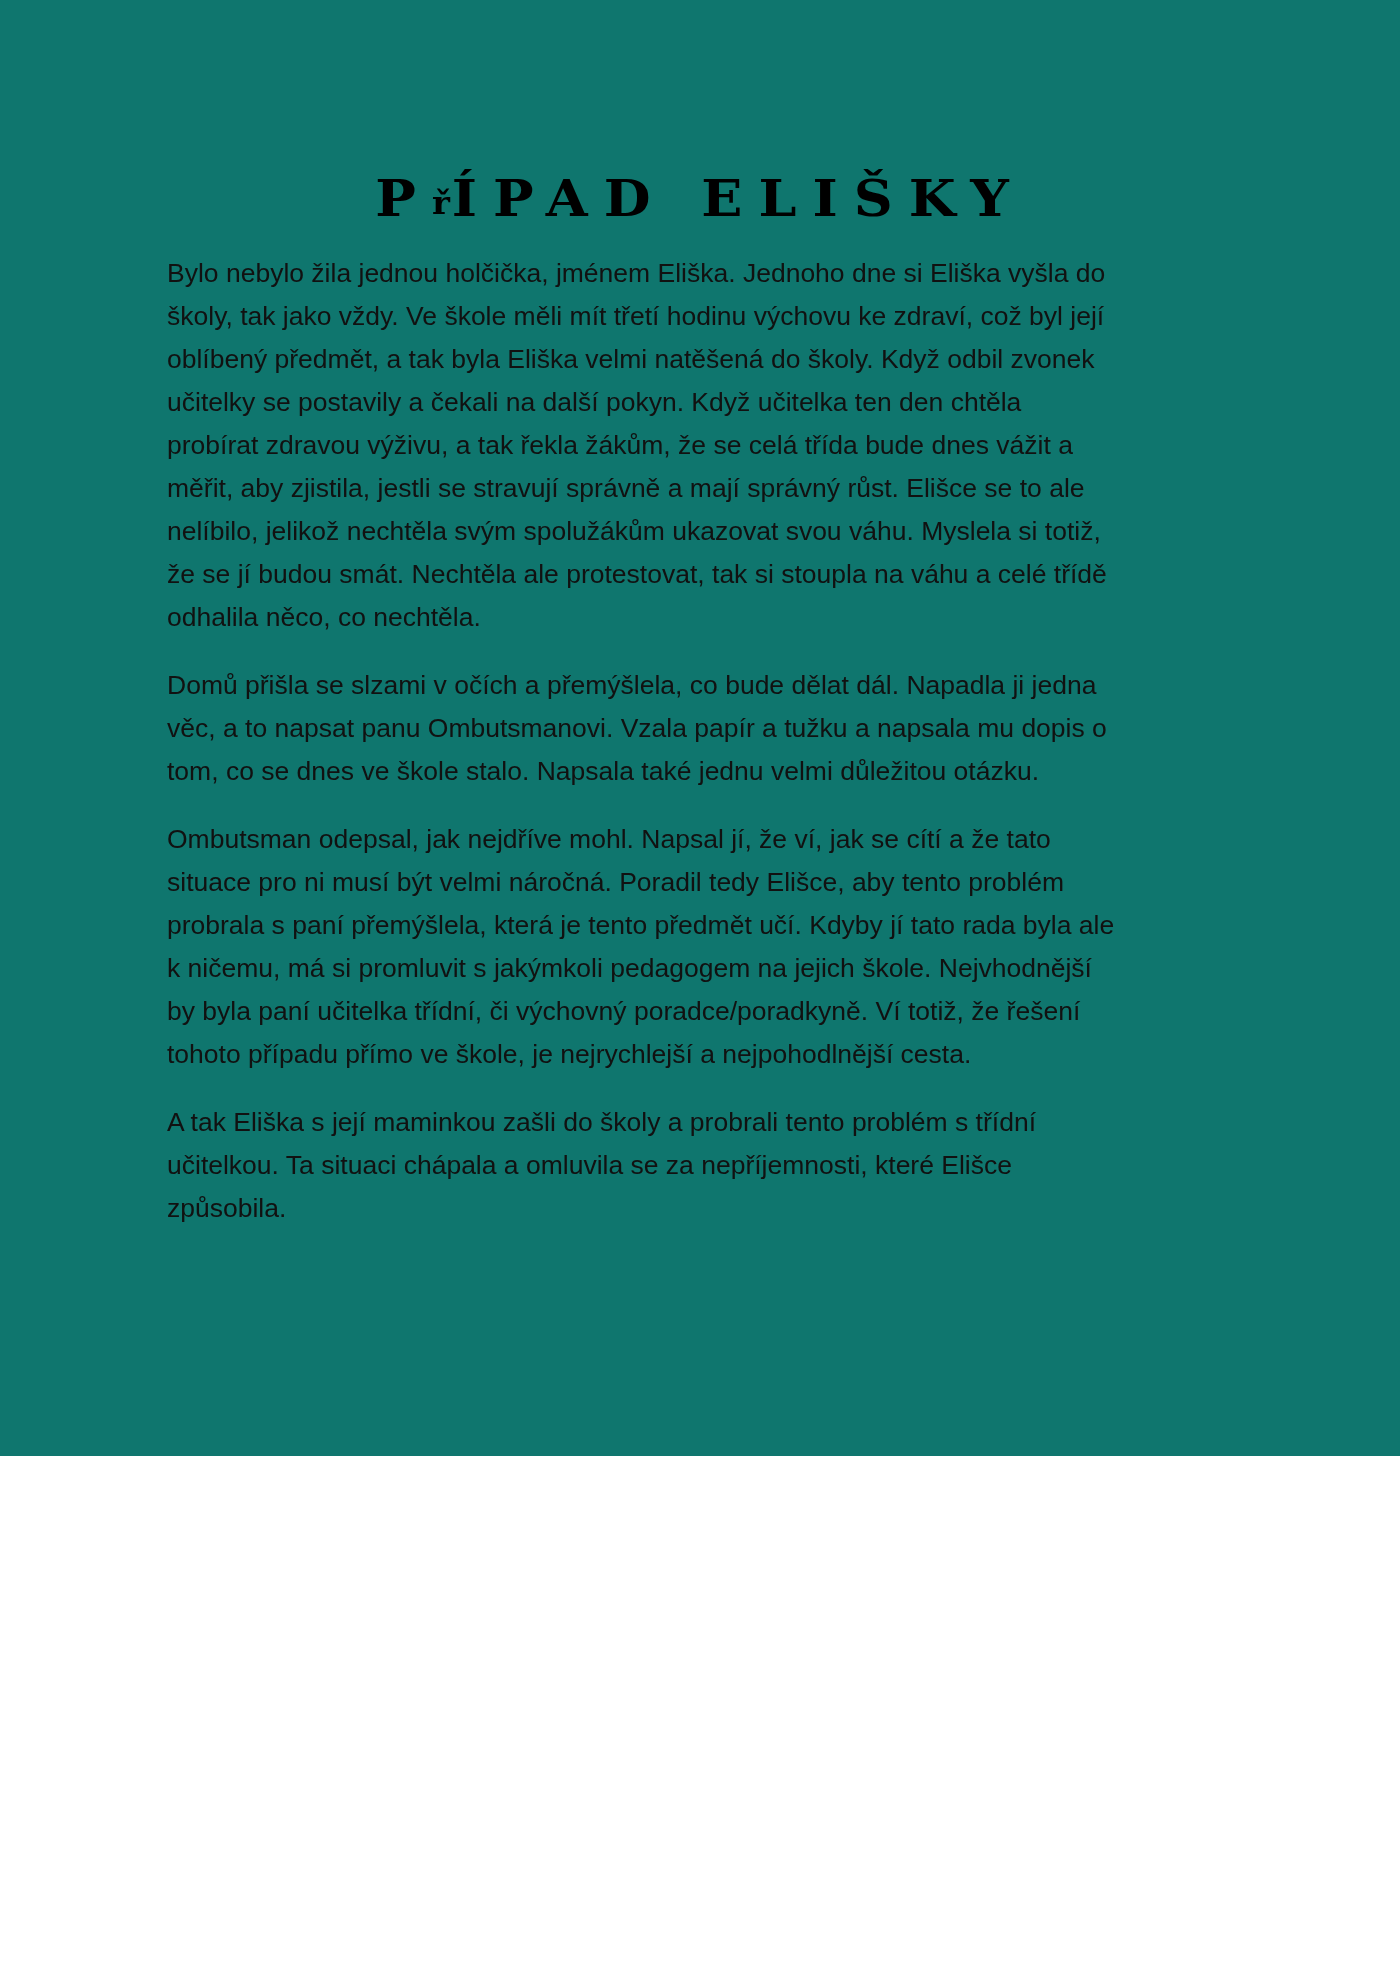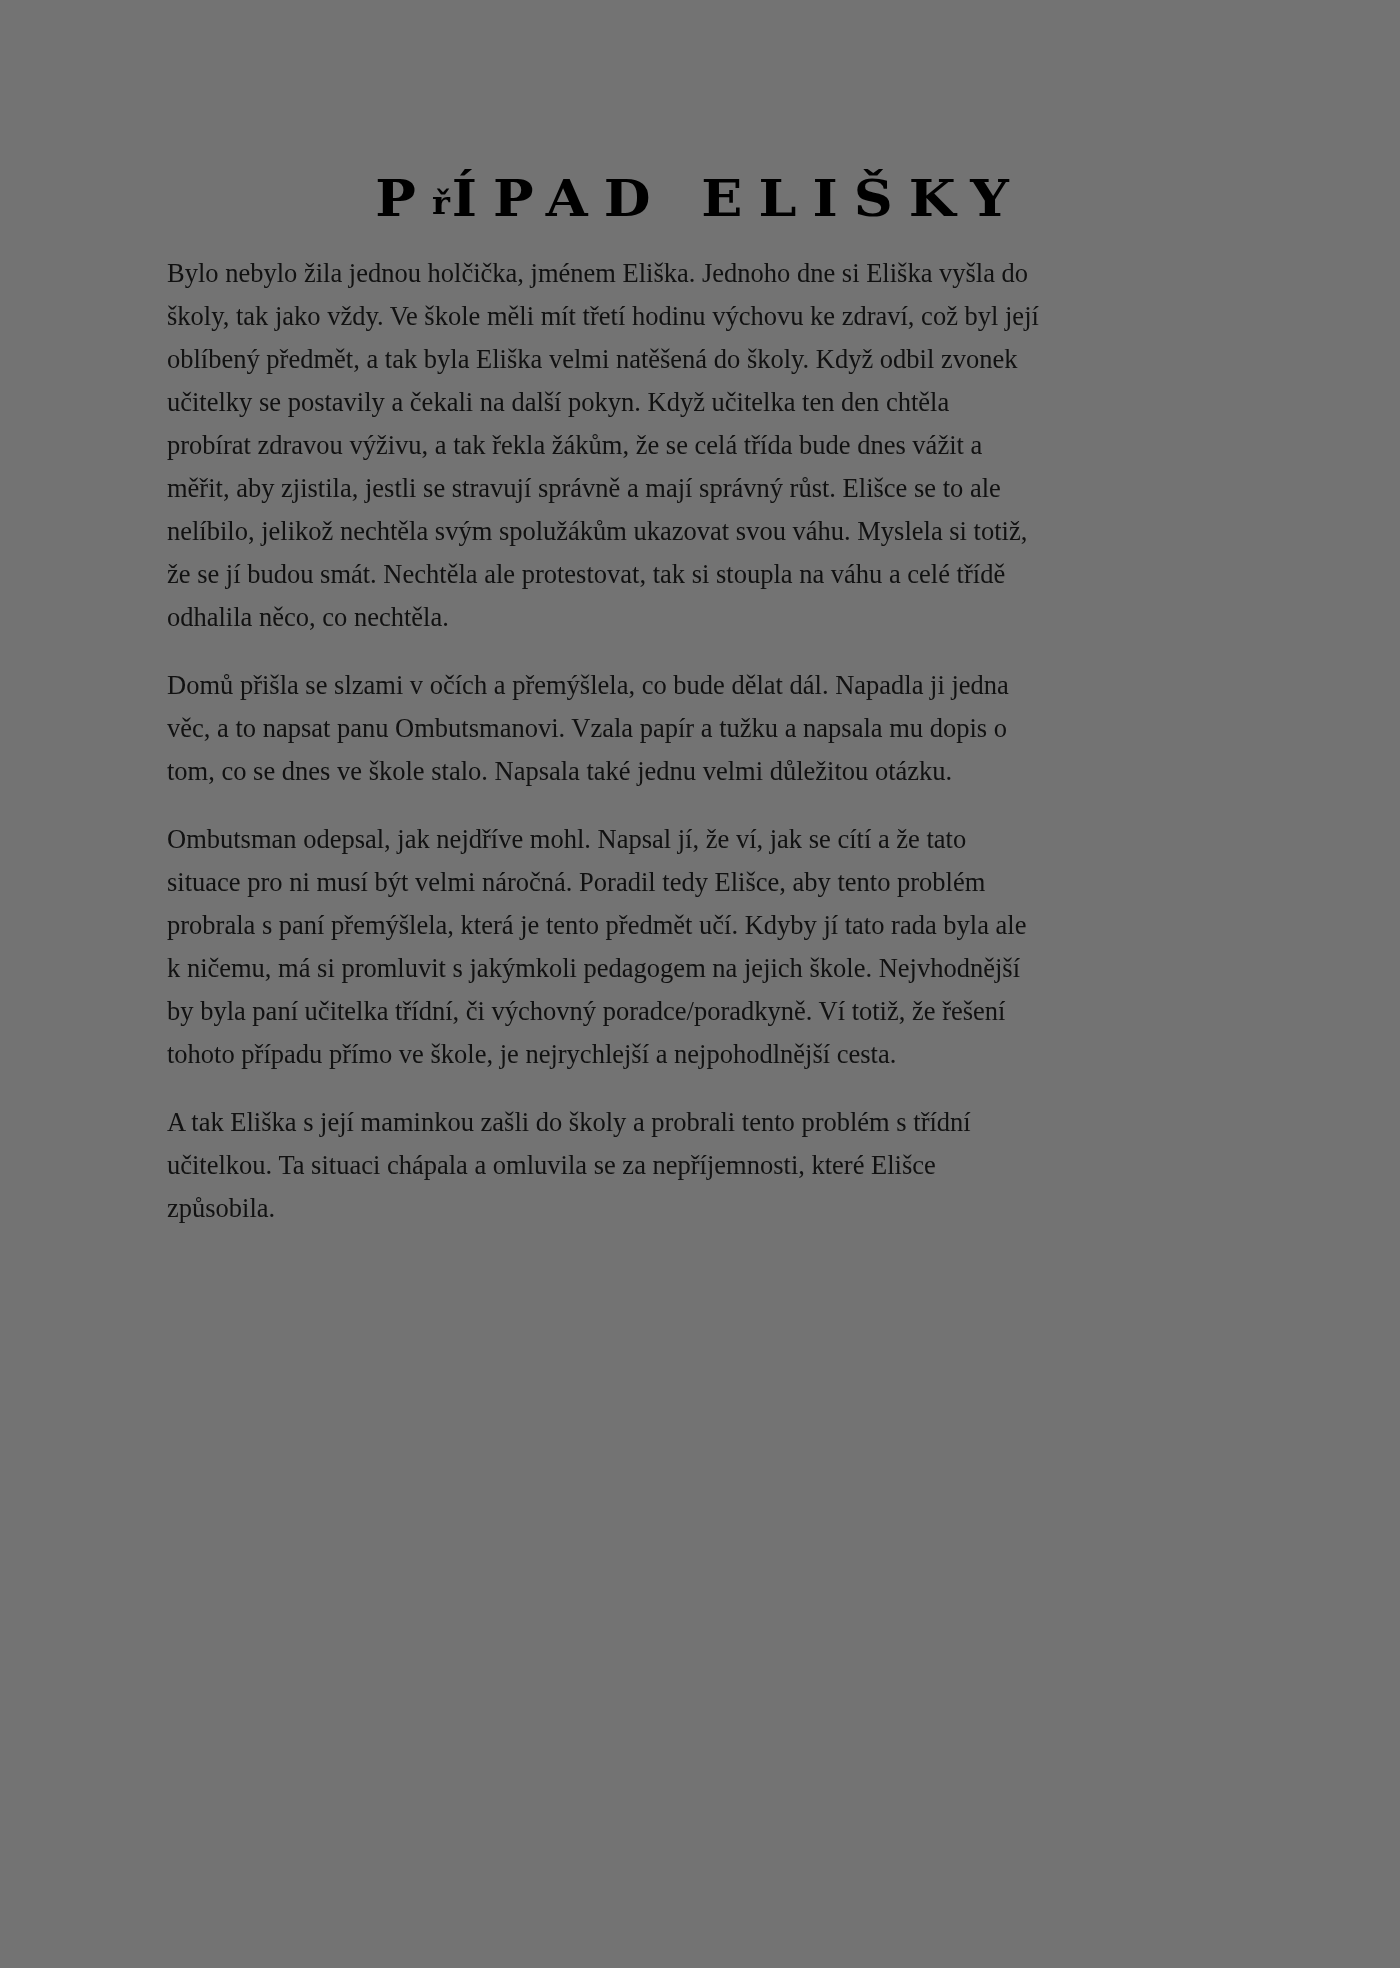--- a/index.html
+++ b/index.html
@@ -1,30 +1,30 @@
 <!DOCTYPE html>
 <html><head>
   <meta charset="utf-8">
   <style>
     html, body { margin: 0; padding: 0; background: #ffffff; }
     body { width: 1400px; height: 1980px; position: relative; overflow: hidden; }
-    .page { position: absolute; left: 0; top: 0; width: 1400px; height: 1968px; background: #737373; }
+    .page { position: absolute; left: 0; top: 0; width: 1400px; height: 1456px; background: #0f766e; }
     .title {
       position: absolute; left: 0; top: 166px; width: 1400px; text-align: center;
       font-family: "DejaVu Serif", serif; font-weight: 900; font-size: 54px;
       letter-spacing: 16px; color: #000; line-height: 64px;
       transform: scaleY(0.92);
     }
     .title .small { font-size: 34px; letter-spacing: 2px; vertical-align: 2px; }
     .body {
       position: absolute; left: 167px; top: 252px; width: 1080px;
       font-family: "Liberation Sans", sans-serif; font-size: 26.5px;
       line-height: 43px; color: #111;
     }
-    .para { margin: 0 0 25px 0; font-family: Liberation Serif, serif; }
+    .para { margin: 0 0 25px 0; }
     .line { display: block; white-space: nowrap; }
   </style>
 </head>
 <body>
 
 <div class="page">
   <div class="title">
     <span>P</span><span class="small">ř</span><span>ÍPAD ELIŠKY</span>
   </div>
 

